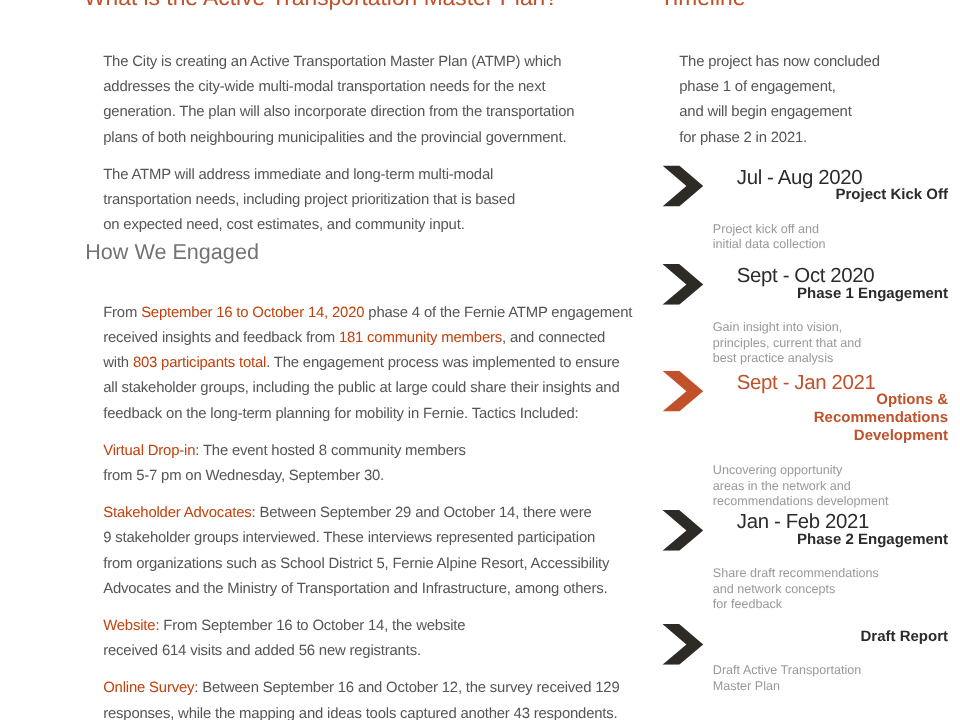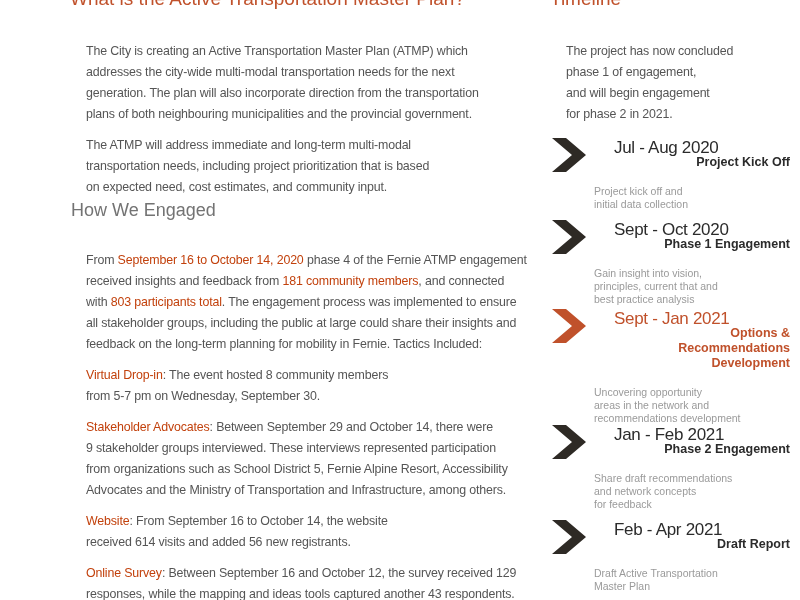--- a/index.html
+++ b/index.html
@@ -159,21 +159,20 @@
         <div>for feedback</div>
       </div>
     </div>
   </div>
 
   <div class="tl-item" style="top:520px">
     <svg class="chev" viewBox="0 0 34 34">
       <polygon points="0,0 14,0 34,17 14,34 0,34 20,17" fill="#2e2a25"></polygon>
     </svg>
     <div class="tl-text" style="top:3px">
-      <div class="tl-date">Feb - Apr 2021</div>
       <div class="tl-title">Draft Report</div>
       <div class="tl-desc">
         <div>Draft Active Transportation</div>
         <div>Master Plan</div>
       </div>
     </div>
   </div>
 </div>
 
 </body></html>

